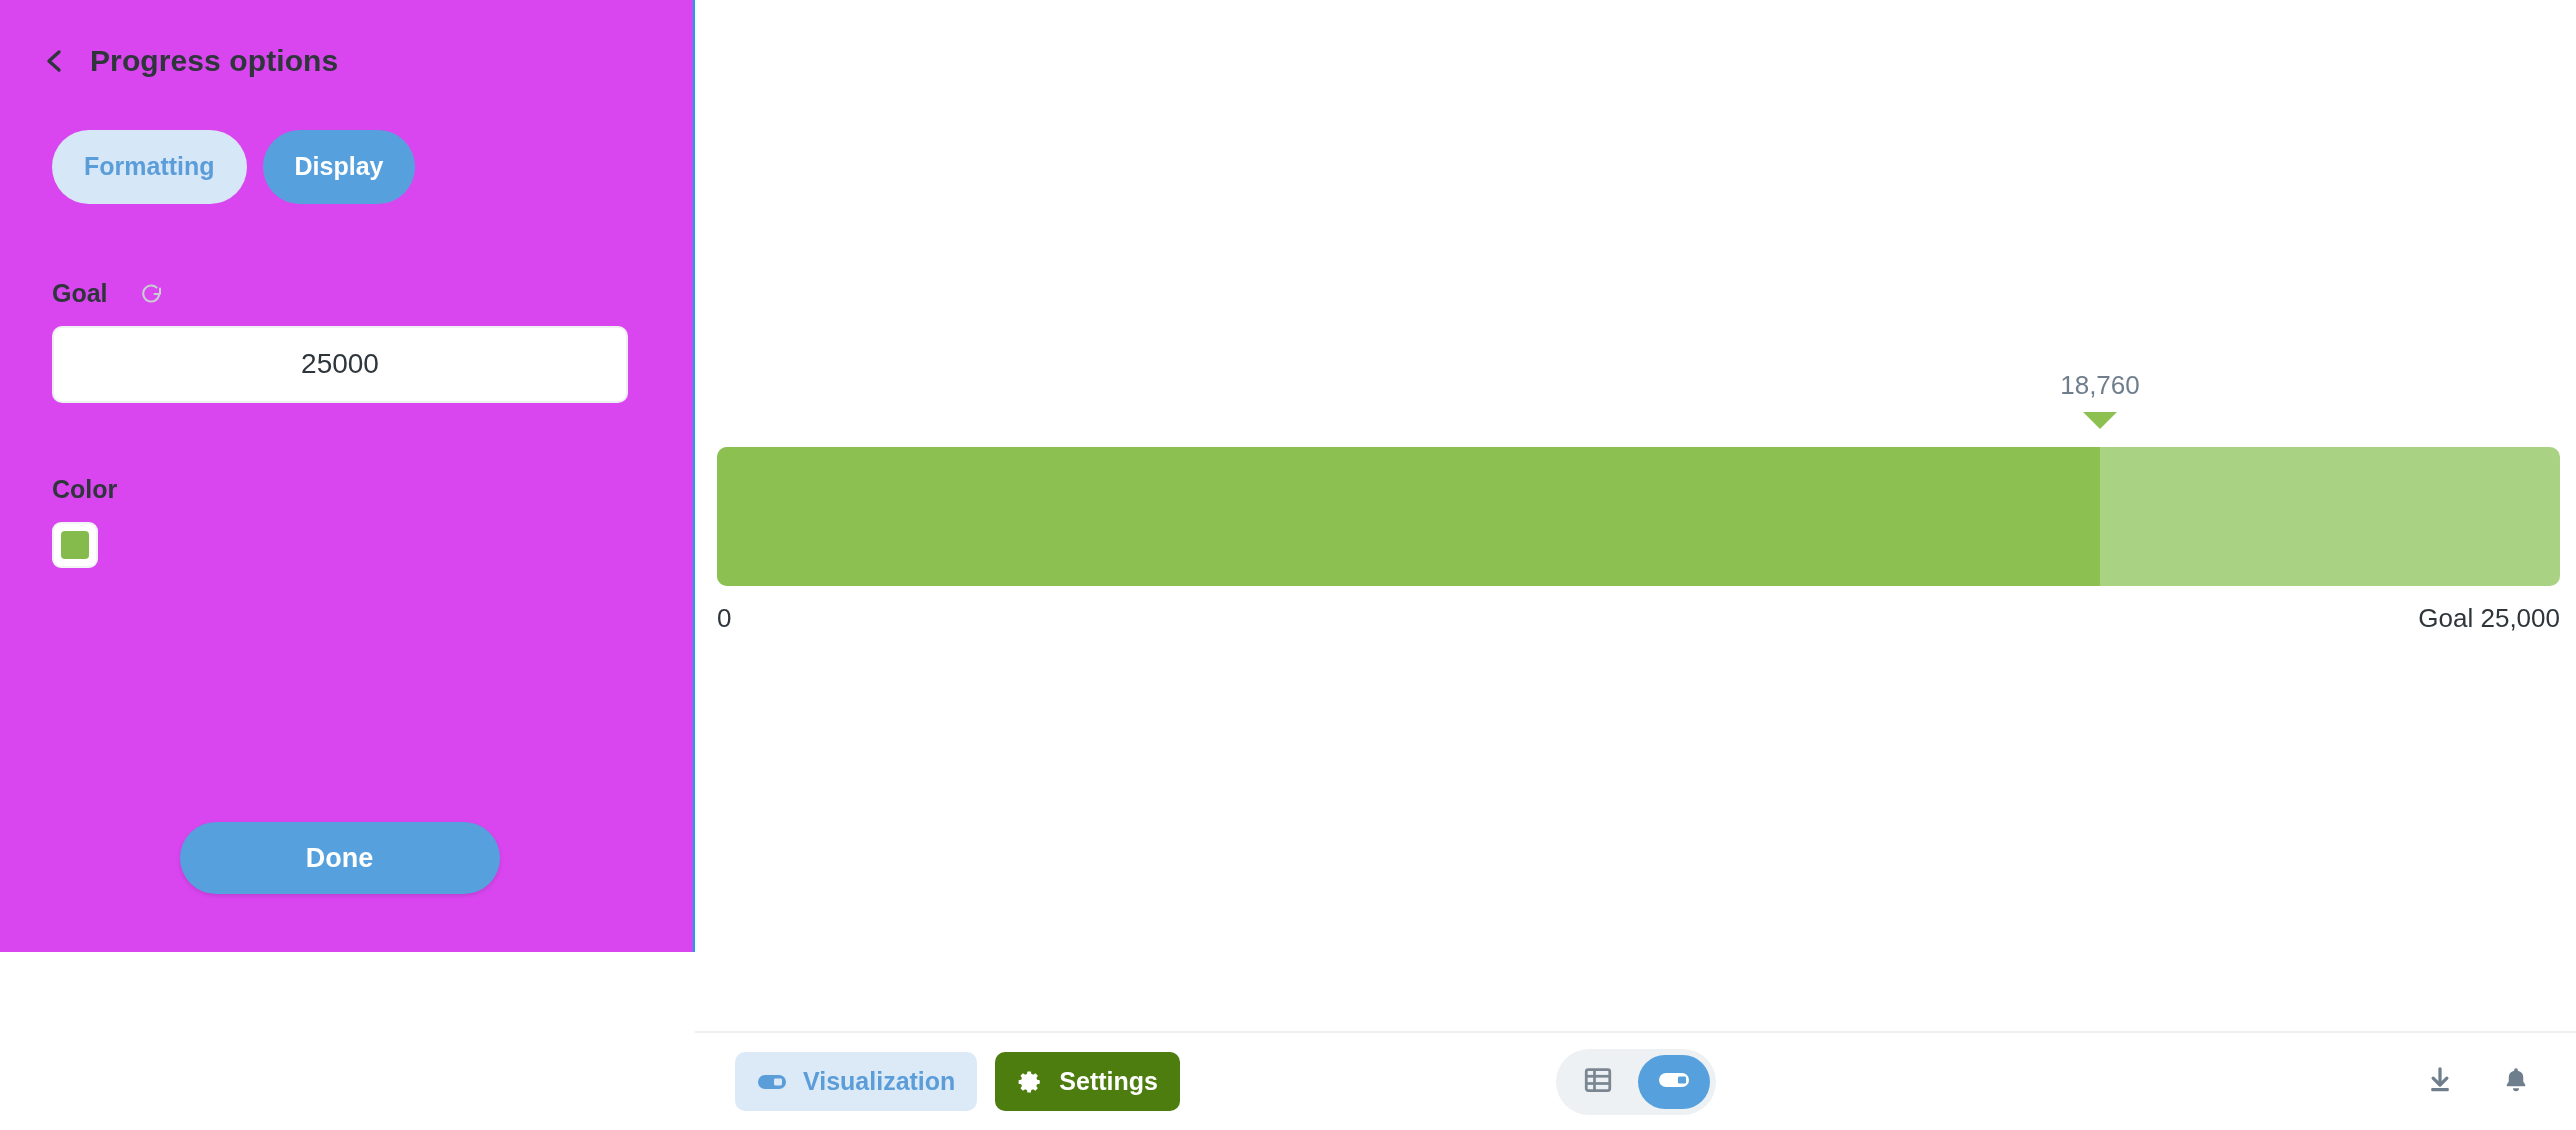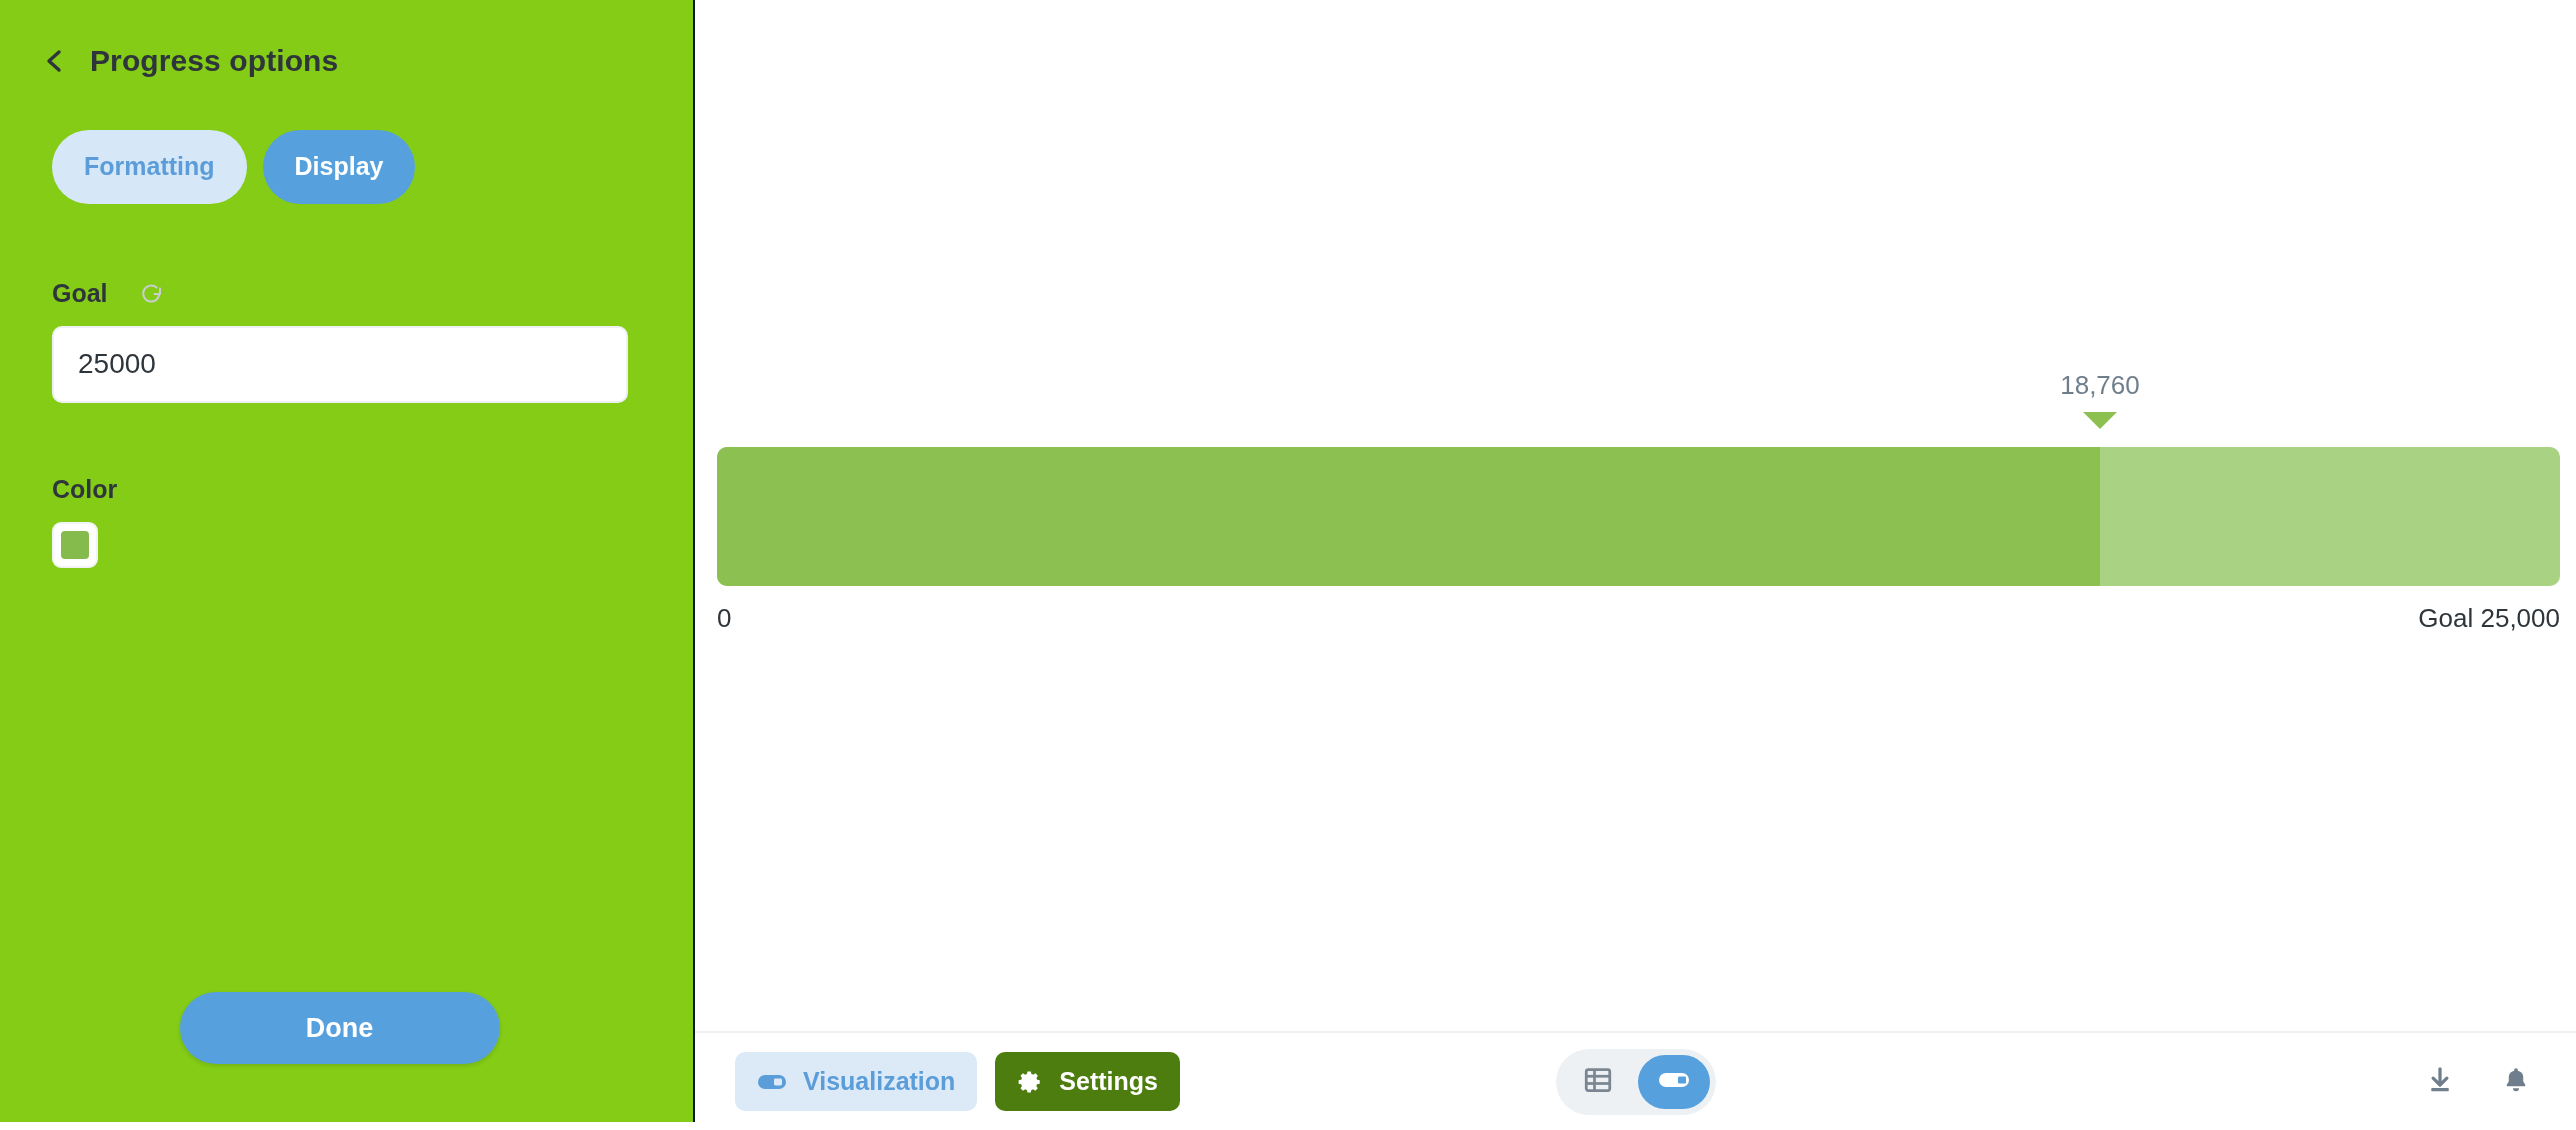--- a/index.html
+++ b/index.html
@@ -6,23 +6,23 @@
   html, body {
     width: 2576px; height: 1130px;
     background: #ffffff;
     font-family: "Liberation Sans", sans-serif;
     overflow: hidden;
   }
   .app { position: relative; width: 2576px; height: 1130px; display: flex; }
 
   
   .sidebar {
-    width: 695px; height: 1122px;
-    background: #84cc16;
-    border-right: 2px solid #0f172a;
+    width: 695px; height: 952px;
+    background: #d946ef;
+    border-right: 2px solid #0ea5e9;
     position: relative;
     flex: 0 0 695px;
   }
   .sidebar-header {
     display: flex; align-items: center; gap: 22px;
     padding: 44px 0 0 42px;
   }
   .back-chevron {
     width: 26px; height: 26px;
     display: flex; align-items: center; justify-content: center;
@@ -58,20 +58,21 @@
 
   .goal-input {
     margin-top: 18px;
     width: 576px; height: 77px;
     border: 2px solid #eef0f2; border-radius: 10px;
     background: #ffffff;
     font-size: 28px; color: #2e353b;
     padding: 0 24px;
     font-family: "Liberation Sans", sans-serif;
     outline: none;
+    text-align: center;
   }
 
   .color-label { margin-top: 72px; }
   .color-swatch-wrap {
     margin-top: 18px;
     width: 46px; height: 46px;
     border: 2px solid #f1f3f5; border-radius: 9px;
     background: #ffffff;
     display: flex; align-items: center; justify-content: center;
     cursor: pointer;

